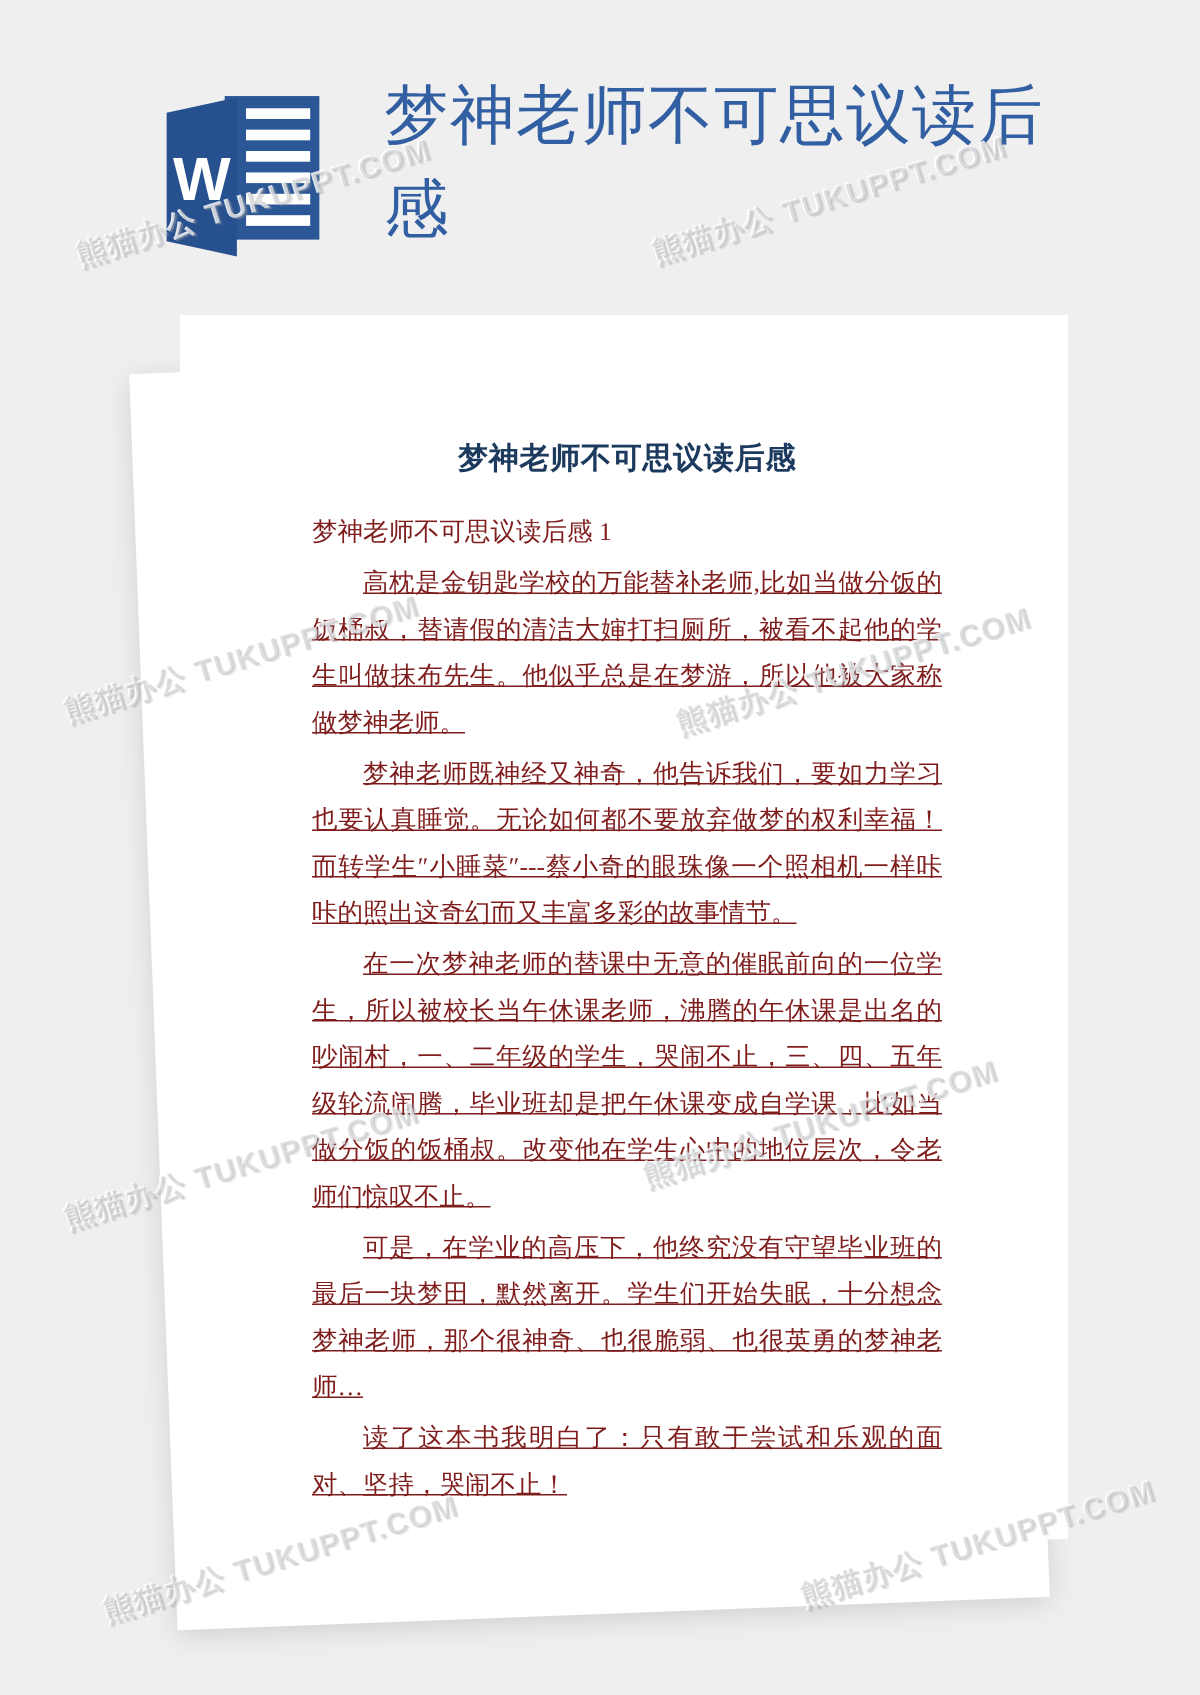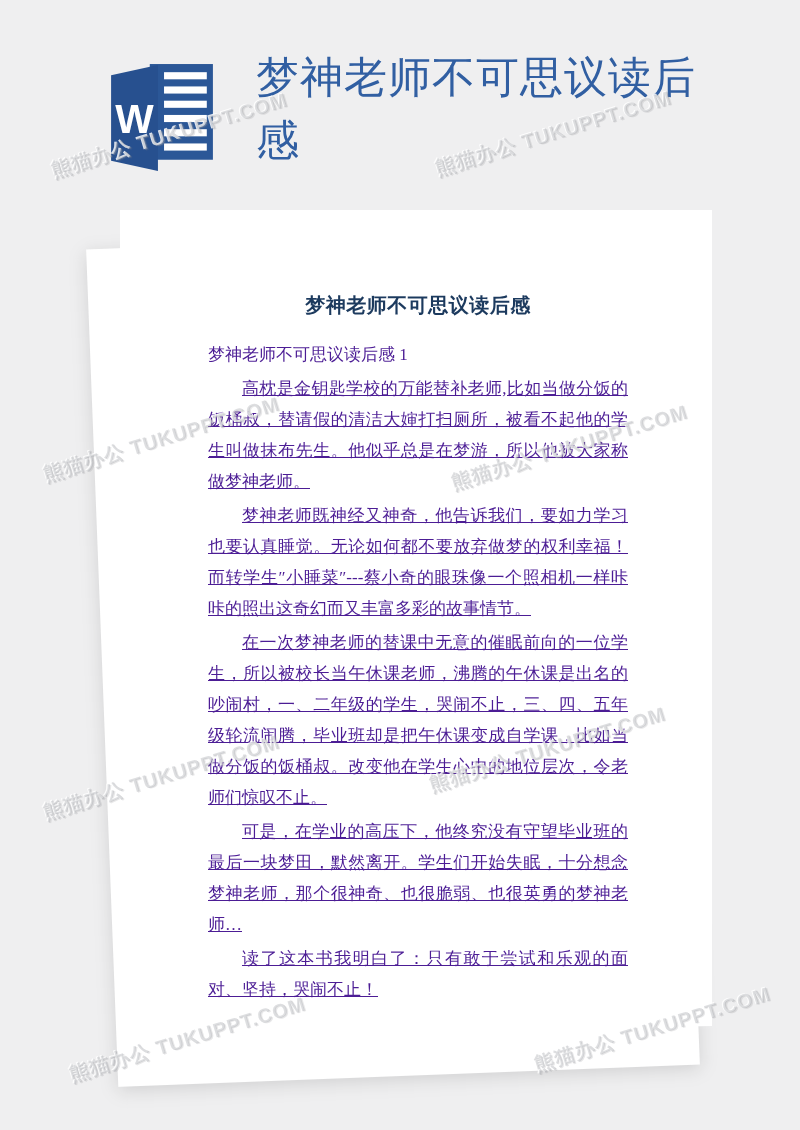--- a/index.html
+++ b/index.html
@@ -26,21 +26,21 @@
     padding:82px 84px 0 88px;
     clip-path:polygon(0 0,100% 0,100% 816px,0 829px);
     filter:drop-shadow(0 5px 10px rgba(0,0,0,0.15)) drop-shadow(0 1px 3px rgba(0,0,0,0.08));
   }
   .doc-title{
     font-size:20px;font-weight:bold;text-align:center;color:#1c3a5e;
     margin:0 0 20px 0;letter-spacing:0.5px;
   }
   .doc-body p{
     font-family:"Liberation Serif","DejaVu Serif",serif;
-    font-size:17px;line-height:31px;color:#4c1d95;
+    font-size:17px;line-height:31px;color:#7f1d1d;
     text-align:justify;margin:0 0 3px 0;
   }
   .doc-body p.indent{text-indent:2em;text-decoration:underline;}
   
   .wm{
     position:absolute;white-space:nowrap;z-index:6;pointer-events:none;
     font-weight:bold;font-size:20px;letter-spacing:1px;
     color:rgba(168,170,176,0.38);
     text-shadow:-1px -1px 0 rgba(255,255,255,0.85),1px 1px 0 rgba(125,128,135,0.18);
     transform:rotate(-17deg);transform-origin:0 50%;

